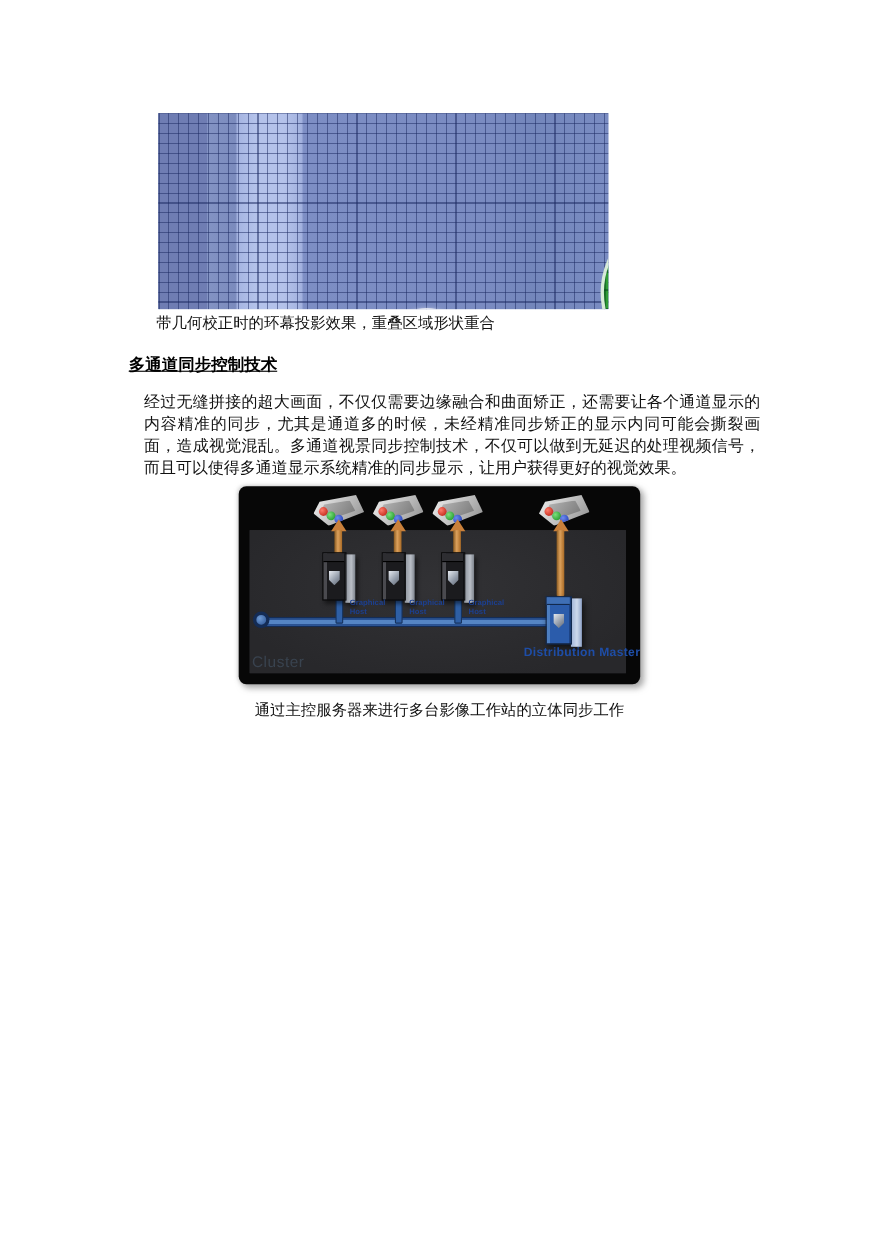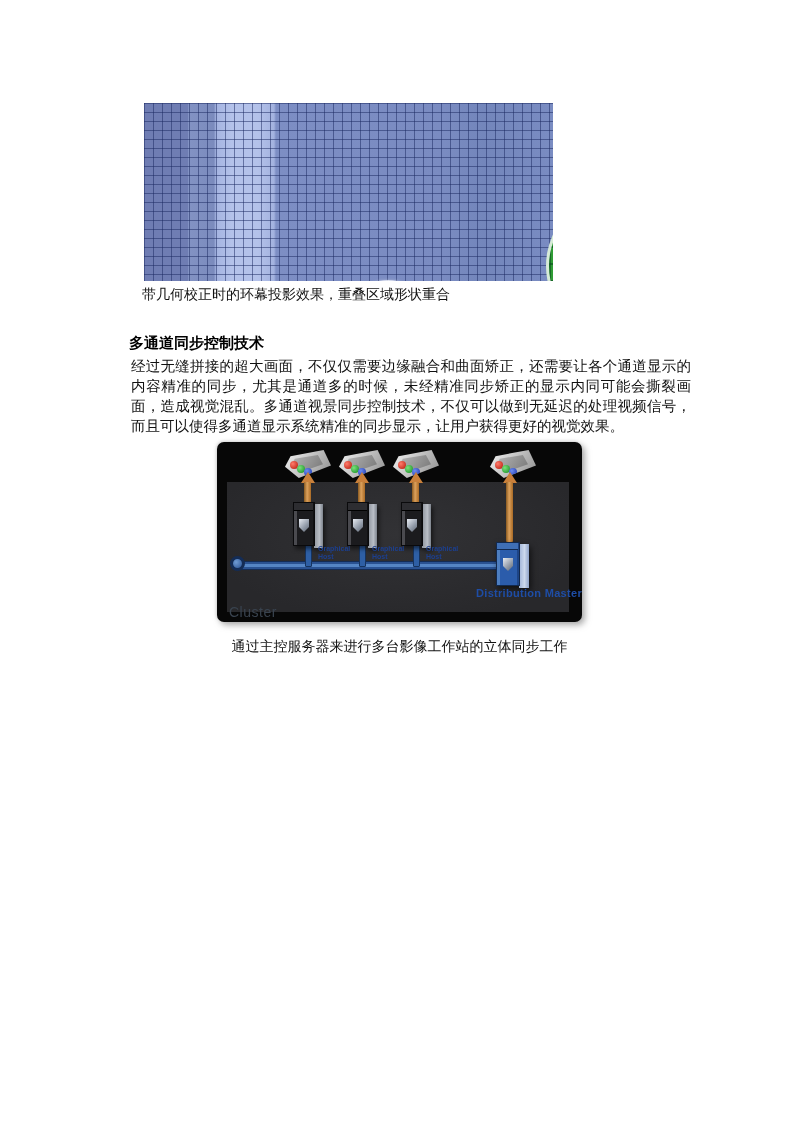--- a/index.html
+++ b/index.html
@@ -39,23 +39,23 @@
         #55c24d 42px, #83e06c 54px,
         #8fea77 64px, #8fea77 88px,
         #6ad158 96px, #35a83a 106px,
         #2f9c35 148px);
   }
   .fig-caption-1{
     position:absolute;left:142px;top:285px;font-size:14px;line-height:20px;color:#111;
   }
   
   .sec-heading{
-    position:absolute;left:117px;top:322px;margin:12px;
+    position:absolute;left:117px;top:322px;margin:0;
     font-family:"Liberation Sans","DejaVu Sans",sans-serif;
-    font-size:15px;font-weight:bold;color:#000;
+    font-size:15px;font-weight:bold;color:#000;text-decoration:underline;
   }
   .sec-body{
     position:absolute;left:117px;top:342px;width:560px;margin:14px;
     font-size:14.5px;line-height:20px;text-align:justify;color:#111;
     text-justify:inter-ideograph;
   }
   
   .fig2{
     position:absolute;left:217px;top:442px;width:365px;height:180px;
     background:#070707;border-radius:7px;
@@ -133,21 +133,21 @@
   .server .shield{left:7px;top:16px;}
   
   .host-label{
     width:44px;top:103px;font-size:7px;line-height:8px;color:#1c3f8f;font-weight:bold;
   }
   .master-label{
     left:253px;top:145px;width:112px;font-size:11px;color:#1e4da6;font-weight:bold;
     letter-spacing:.3px;text-align:right;
   }
   .cluster-label{
-    left:12px;top:162px;font-size:14px;color:#39434f;letter-spacing:.5px;
+    left:12px;top:151px;font-size:14px;color:#39434f;letter-spacing:.5px;
   }
   .fig-caption-2{
     position:absolute;left:217px;top:637px;width:365px;text-align:center;
     font-size:14px;line-height:20px;color:#111;
   }
 </style>
 </head>
 <body>
 
 <div class="page">

